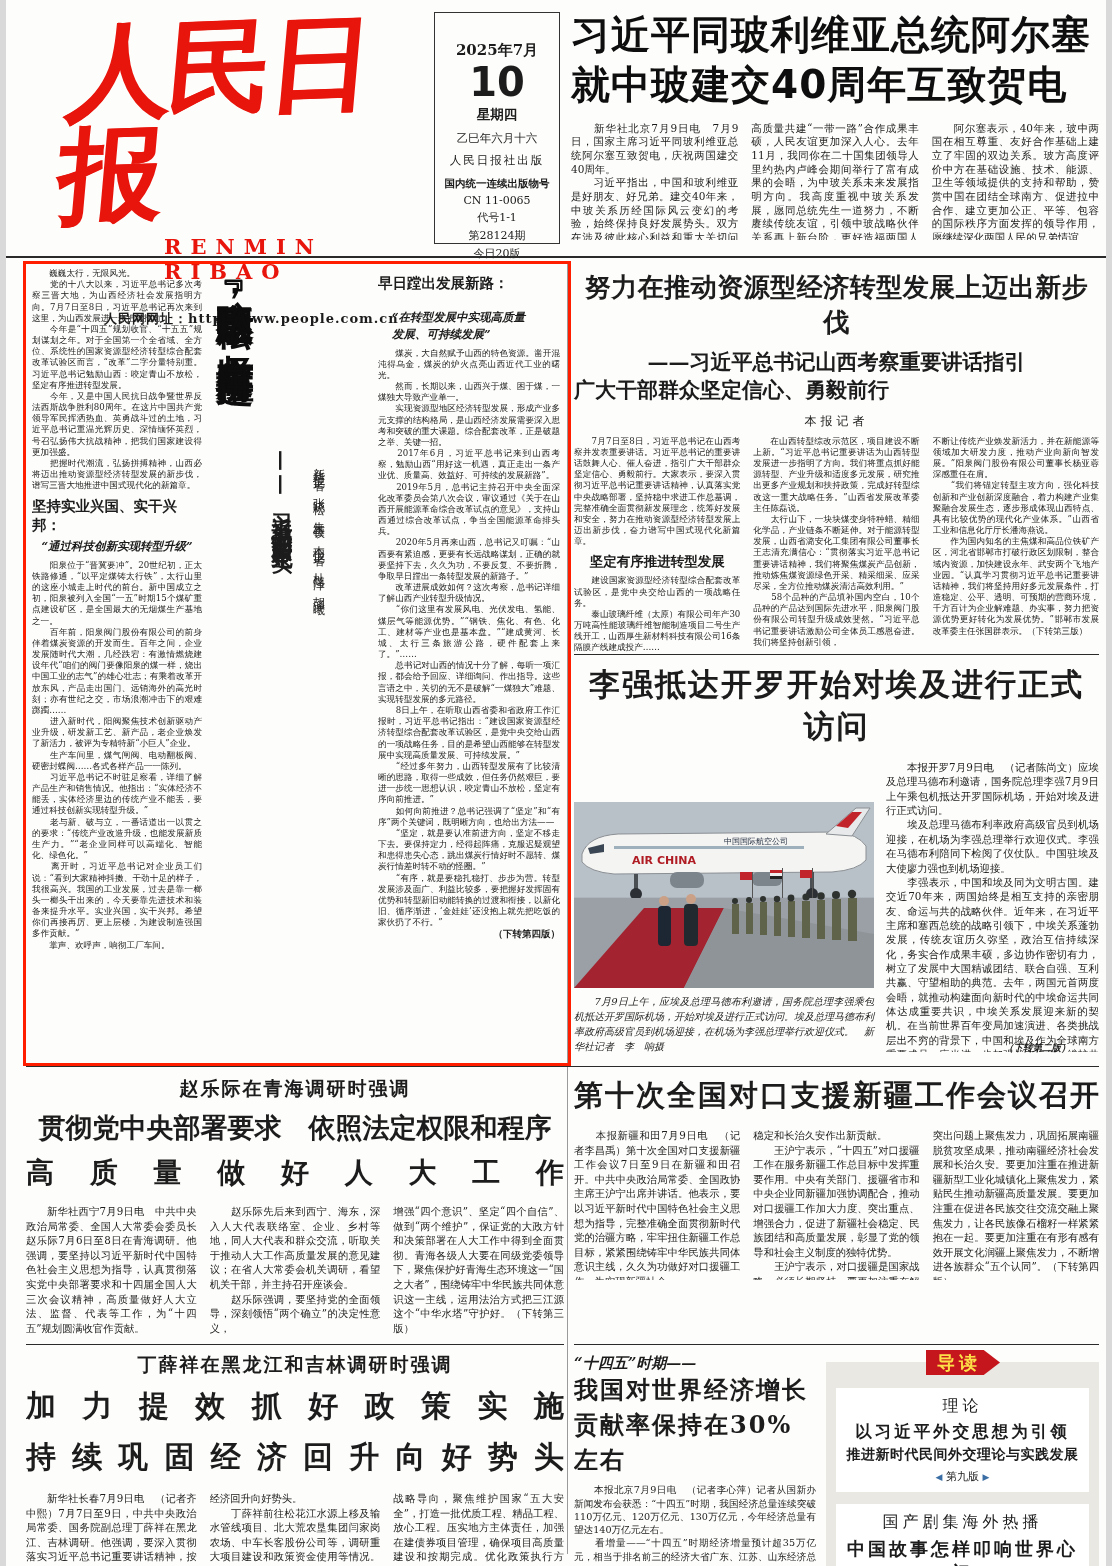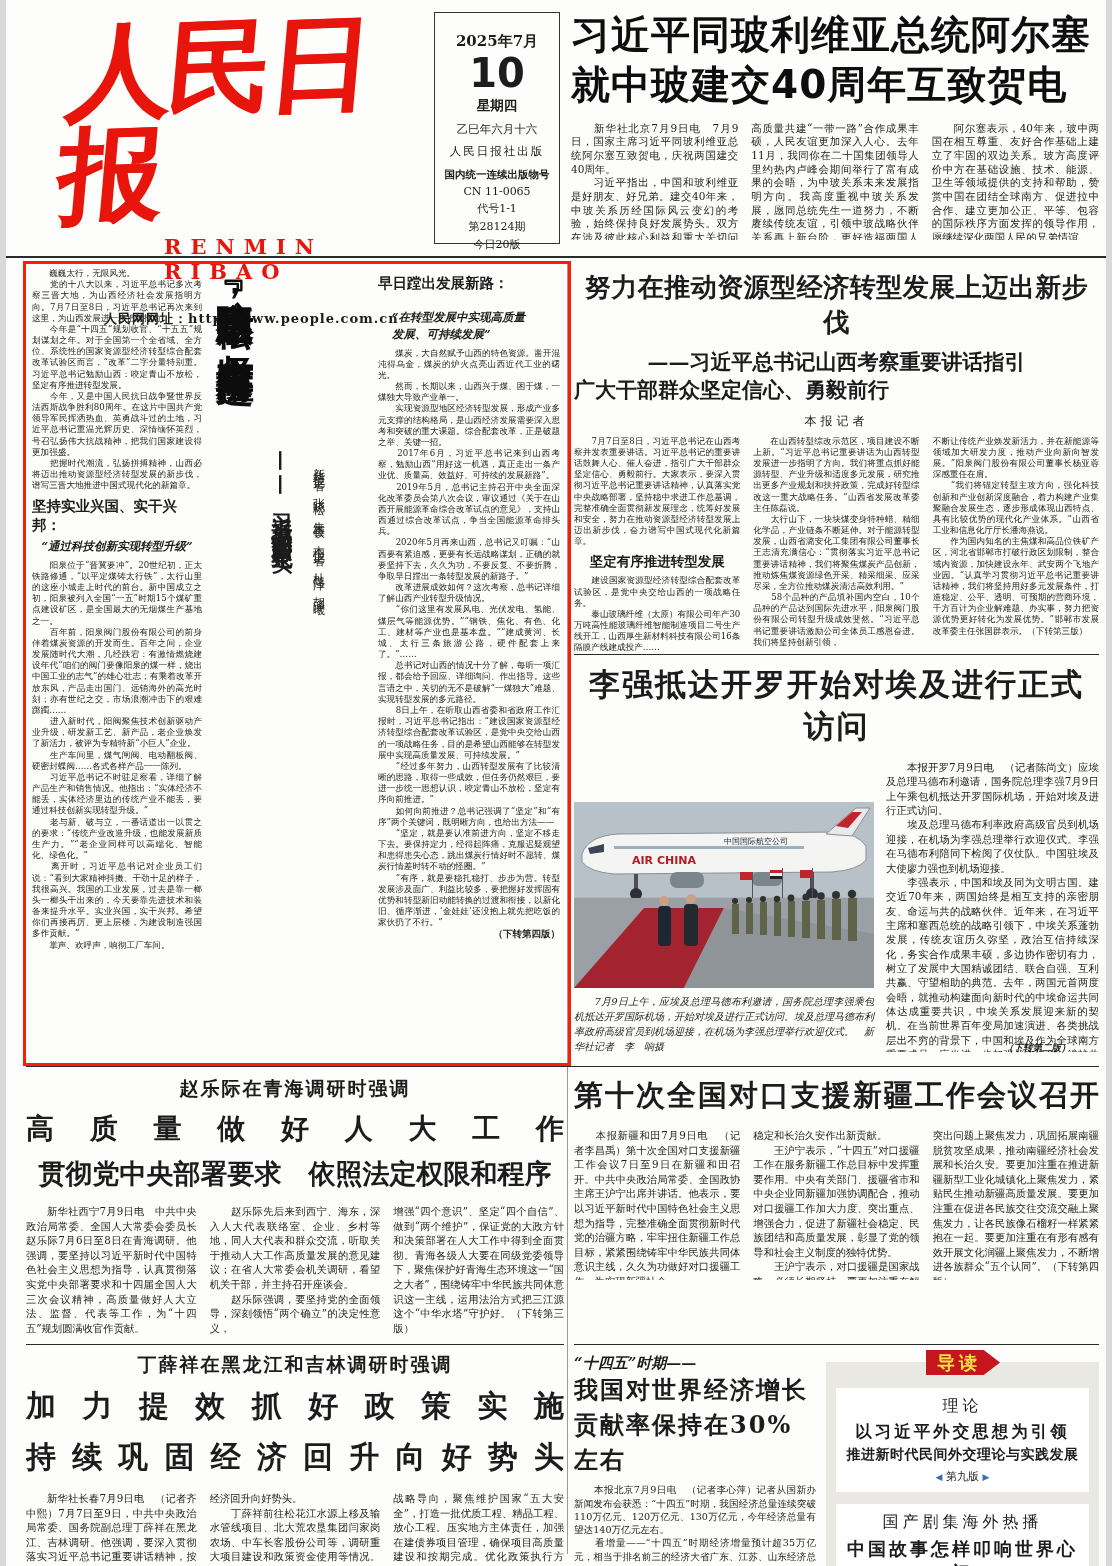--- a/index.html
+++ b/index.html
@@ -13,21 +13,21 @@
   .fs-dense{font-size:8.6px;line-height:1.3;}
   .fs-mid{font-size:10.3px;line-height:1.42;}
   .jump{text-align:right;font-weight:bold;font-size:9.5px;}
   .colset{display:flex;gap:13px;}
   .colset>div{flex:1;}
   
   .brand{font-size:104px;font-weight:900;color:#e8150c;transform:skewX(-7deg) rotate(-2deg);
          letter-spacing:-4px;line-height:1;text-shadow:1px 0 currentColor;}
   .brand-latin{color:#e8150c;font-size:21px;letter-spacing:9px;font-weight:bold;}
   .site-line{font-size:13px;font-weight:bold;letter-spacing:1px;}
-  .datebox{border:1.5px solid #333;text-align:center;padding-top:19px;box-sizing:border-box;}
+  .datebox{border:1.5px solid #333;text-align:center;padding-top:28px;box-sizing:border-box;}
   .datebox .l1{font-size:15px;font-weight:bold;}
   .datebox .day{font-size:40px;font-weight:900;line-height:1.1;font-family:"DejaVu Sans",sans-serif;}
   .datebox .wd{font-size:13.5px;font-weight:bold;margin-top:2px;}
   .datebox .small{font-size:11.5px;margin-top:7px;}
   .datebox .tiny{font-size:10.5px;font-weight:bold;margin-top:9px;}
   .datebox .num{font-size:11px;margin-top:3px;}
   
   .lead-h{font-size:39px;font-weight:900;letter-spacing:1px;line-height:1.28;text-align:justify;
           font-family:"DejaVu Sans",sans-serif;color:#0e0e0e;}
   .nuli-h{font-size:26px;font-weight:900;font-family:"DejaVu Sans",sans-serif;letter-spacing:0.5px;text-align:center;}
@@ -251,22 +251,22 @@
 　　埃及总理马德布利率政府高级官员到机场迎接，在机场为李强总理举行欢迎仪式。李强在马德布利陪同下检阅了仪仗队。中国驻埃及大使廖力强也到机场迎接。
 　　李强表示，中国和埃及同为文明古国。建交近70年来，两国始终是相互支持的亲密朋友、命运与共的战略伙伴。近年来，在习近平主席和塞西总统的战略引领下，中埃关系蓬勃发展，传统友谊历久弥坚，政治互信持续深化，务实合作成果丰硕，多边协作密切有力，树立了发展中大国精诚团结、联合自强、互利共赢、守望相助的典范。去年，两国元首两度会晤，就推动构建面向新时代的中埃命运共同体达成重要共识，中埃关系发展迎来新的契机。在当前世界百年变局加速演进、各类挑战层出不穷的背景下，中国和埃及作为全球南方重要成员，应当进一步加强战略协作，维护共同利益，共促和平繁荣。</div>
     <div class="abs jump" style="left:430px;top:378px;font-style:italic;">（下转第二版）</div>
     <div class="abs caption" style="left:0;top:330px;width:300px;">　　7月9日上午，应埃及总理马德布利邀请，国务院总理李强乘包机抵达开罗国际机场，开始对埃及进行正式访问。埃及总理马德布利率政府高级官员到机场迎接，在机场为李强总理举行欢迎仪式。　新华社记者　李　响摄</div>
   </div>
 
   <div class="abs rule-h" style="left:20px;top:1066px;width:1073px;"></div>
 
   <div class="abs" style="left:20px;top:1076px;width:538px;">
     <div class="kicker sans" style="font-size:19px;letter-spacing:2px;">赵乐际在青海调研时强调</div>
+    <div class="sec-h-serif" style="font-size:27px;text-align:center;margin-top:8px;">贯彻党中央部署要求　依照法定权限和程序</div>
     <div class="sec-h-serif just-last" style="font-size:28px;margin-top:8px;">高质量做好人大工作</div>
-    <div class="sec-h-serif" style="font-size:27px;text-align:center;margin-top:8px;">贯彻党中央部署要求　依照法定权限和程序</div>
     <div class="colset" style="margin-top:12px;height:136px;">
       <div class="body-col fs-mid">　　新华社西宁7月9日电　中共中央政治局常委、全国人大常委会委员长赵乐际7月6日至8日在青海调研。他强调，要坚持以习近平新时代中国特色社会主义思想为指导，认真贯彻落实党中央部署要求和十四届全国人大三次会议精神，高质量做好人大立法、监督、代表等工作，为“十四五”规划圆满收官作贡献。</div>
       <div class="body-col fs-mid">　　赵乐际先后来到西宁、海东，深入人大代表联络室、企业、乡村等地，同人大代表和群众交流，听取关于推动人大工作高质量发展的意见建议；在省人大常委会机关调研，看望机关干部，并主持召开座谈会。
 　　赵乐际强调，要坚持党的全面领导，深刻领悟“两个确立”的决定性意义，</div>
       <div class="body-col fs-mid">增强“四个意识”、坚定“四个自信”、做到“两个维护”，保证党的大政方针和决策部署在人大工作中得到全面贯彻。青海各级人大要在同级党委领导下，聚焦保护好青海生态环境这一“国之大者”，围绕铸牢中华民族共同体意识这一主线，运用法治方式把三江源这个“中华水塔”守护好。（下转第三版）</div>
     </div>
   </div>
 
   <div class="abs rule-h" style="left:20px;top:1344px;width:538px;"></div>
 

